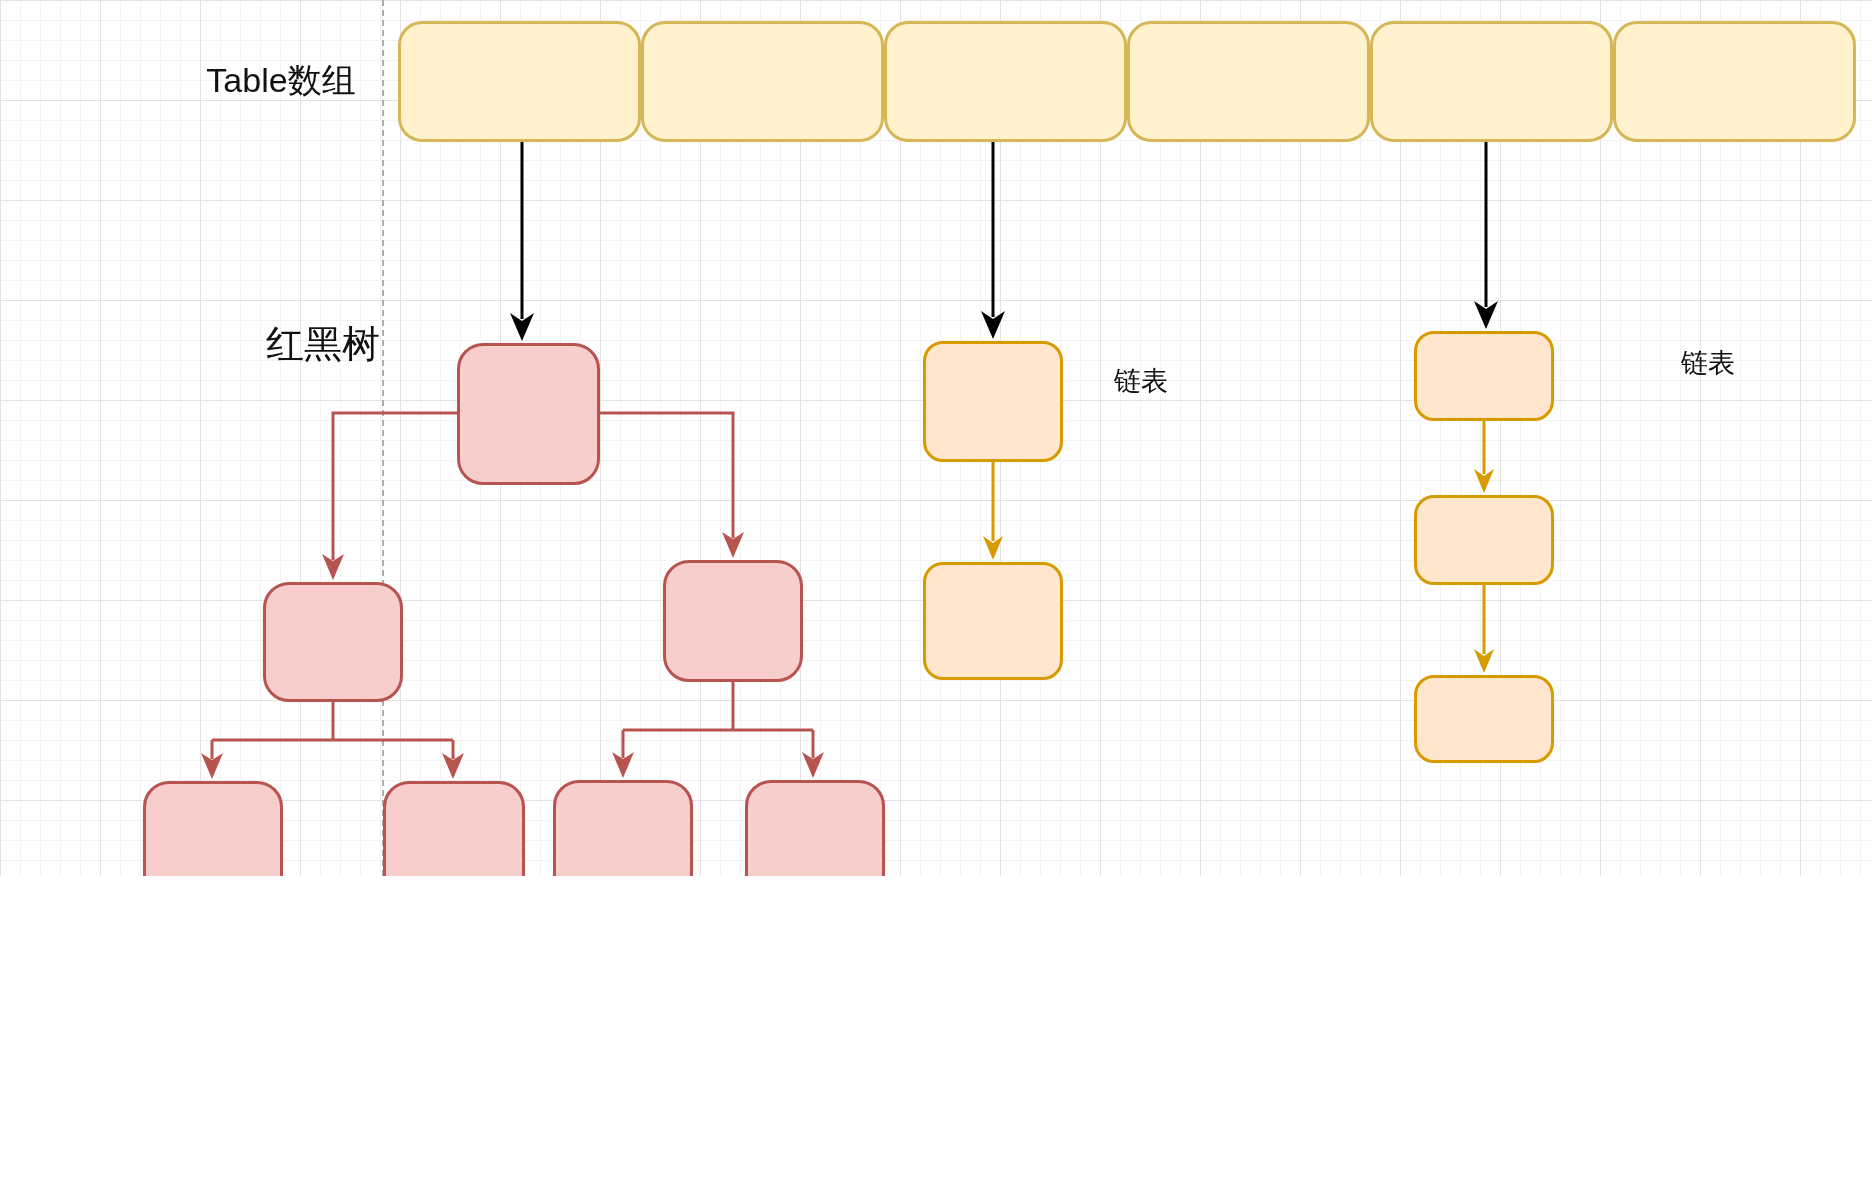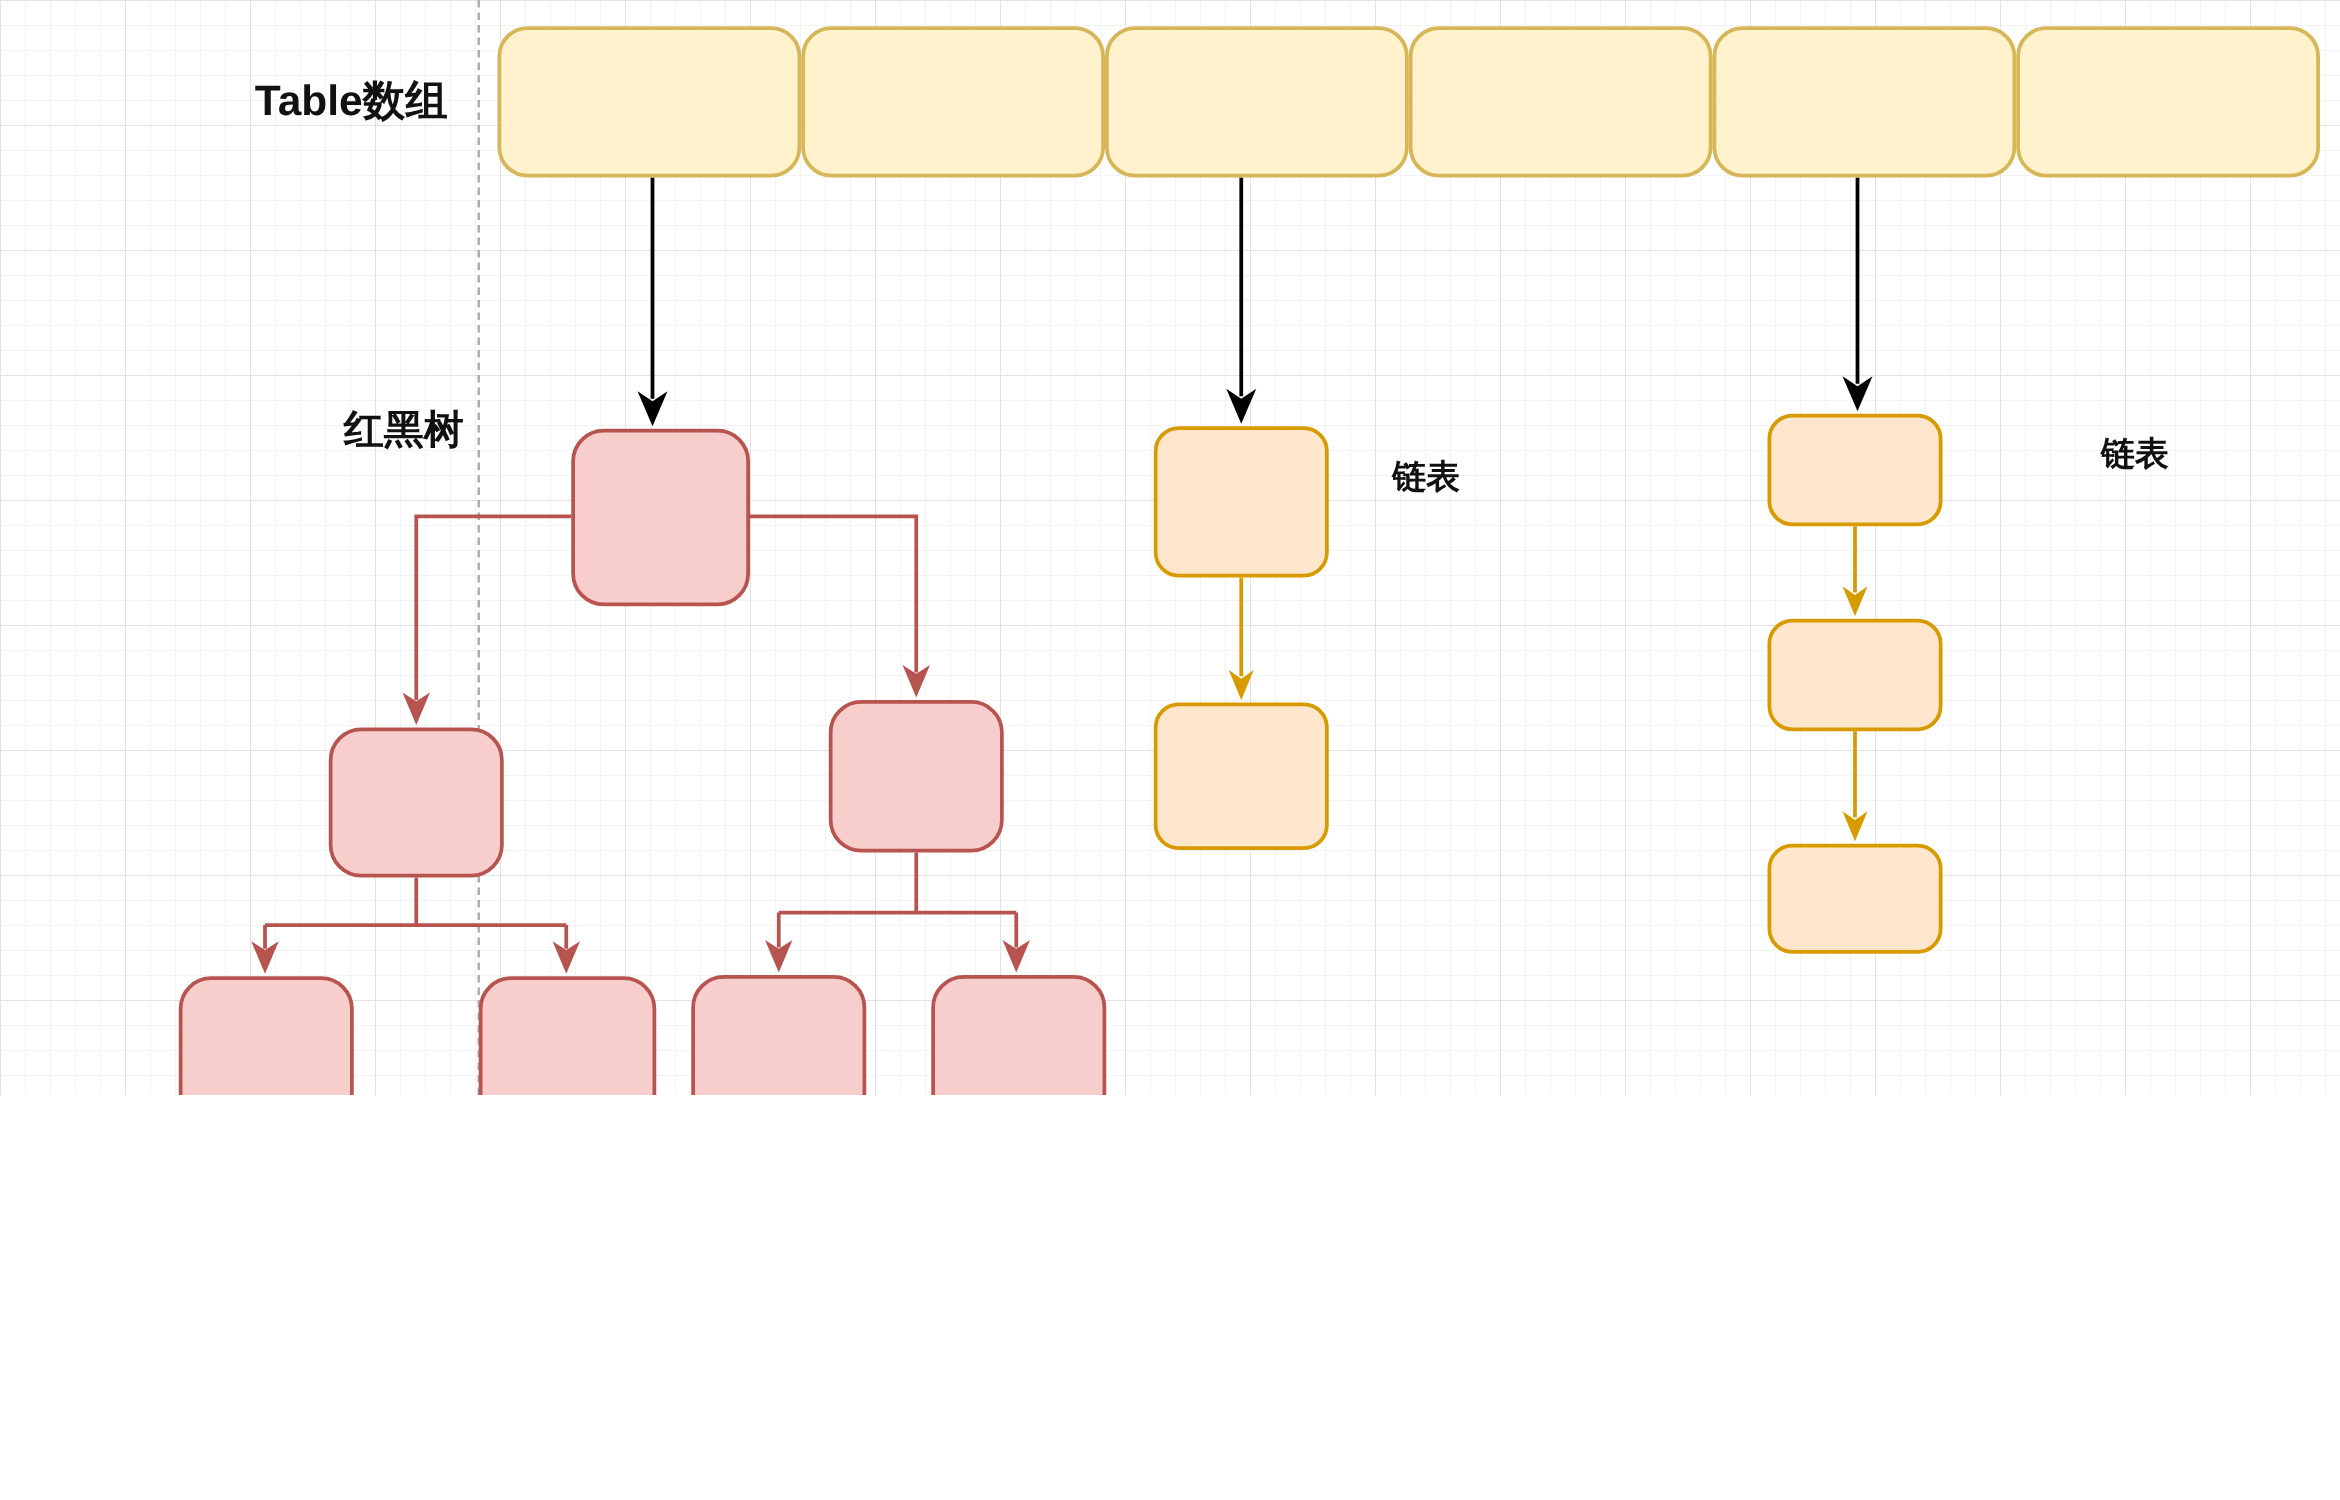--- a/index.html
+++ b/index.html
@@ -6,21 +6,20 @@
   body{font-family:"Liberation Sans","DejaVu Sans",sans-serif;}
   #canvas{
     position:relative;width:1872px;height:876px;overflow:hidden;
     background-color:var(--canvas-bg,#fff);
     background-image:
       linear-gradient(var(--grid-major,#e2e2e2) 1px, transparent 1px),
       linear-gradient(90deg, var(--grid-major,#e2e2e2) 1px, transparent 1px),
       linear-gradient(var(--grid-minor,#f3f3f3) 1px, transparent 1px),
       linear-gradient(90deg, var(--grid-minor,#f3f3f3) 1px, transparent 1px);
     background-size:100px 100px,100px 100px,20px 20px,20px 20px;
-    font-weight:bold;
   }
   .guide{
     position:absolute;top:0;bottom:0;width:0;
     border-left:2px dashed var(--dashed-guide,#adadad);
     z-index:1;
   }
   .node{position:absolute;box-sizing:border-box;z-index:3;}
   .cell{
     background:var(--array-fill,#FFF2CC);
     border:3px solid var(--array-stroke,#D6B656);
@@ -34,21 +33,21 @@
   .list{
     background:var(--list-fill,#FFE6CC);
     border:3px solid var(--list-stroke,#D79B00);
     border-radius:20px;
   }
   .lbl{
     position:absolute;transform:translate(-50%,-50%);
     color:var(--label-color,#111);white-space:nowrap;z-index:4;
   }
   .lbl-table{font-size:34px;}
-  .lbl-tree{font-size:32px;}
+  .lbl-tree{font-size:38px;}
   .lbl-list{font-size:27px;}
   svg#edges{position:absolute;left:0;top:0;z-index:2;}
   g.edge-black{stroke:var(--black-arrow,#000);fill:var(--black-arrow,#000);}
   g.edge-tree{stroke:var(--tree-stroke,#B85450);fill:var(--tree-stroke,#B85450);}
   g.edge-list{stroke:var(--list-stroke,#D79B00);fill:var(--list-stroke,#D79B00);}
   g.edge-black path,g.edge-tree path,g.edge-list path{fill:none;stroke-width:3;}
   g.edge-black polygon,g.edge-tree polygon,g.edge-list polygon{stroke:none;}
 </style>
 </head>
 <body>

